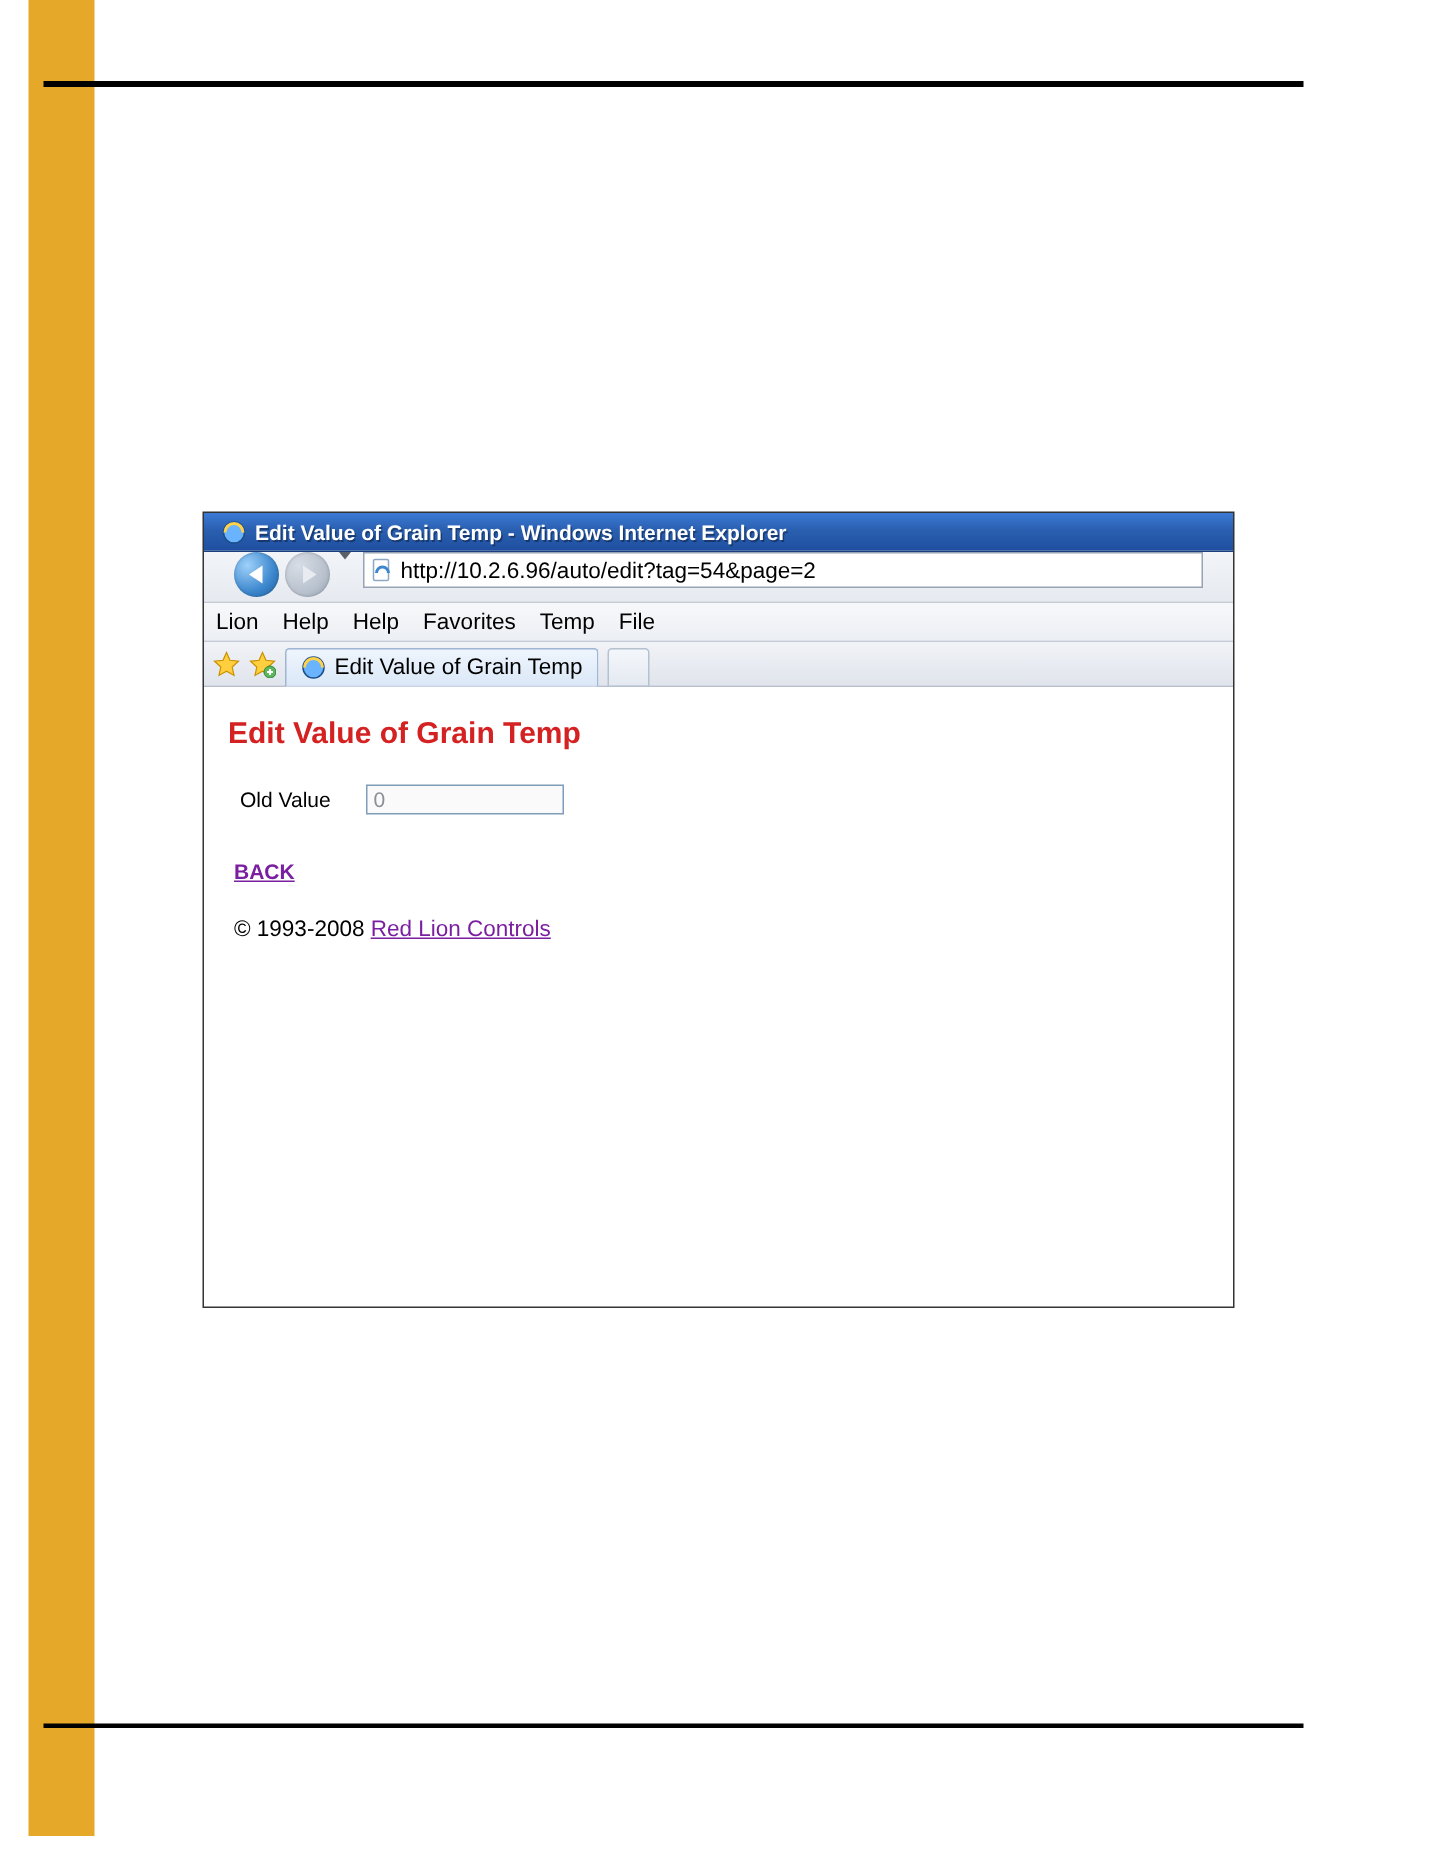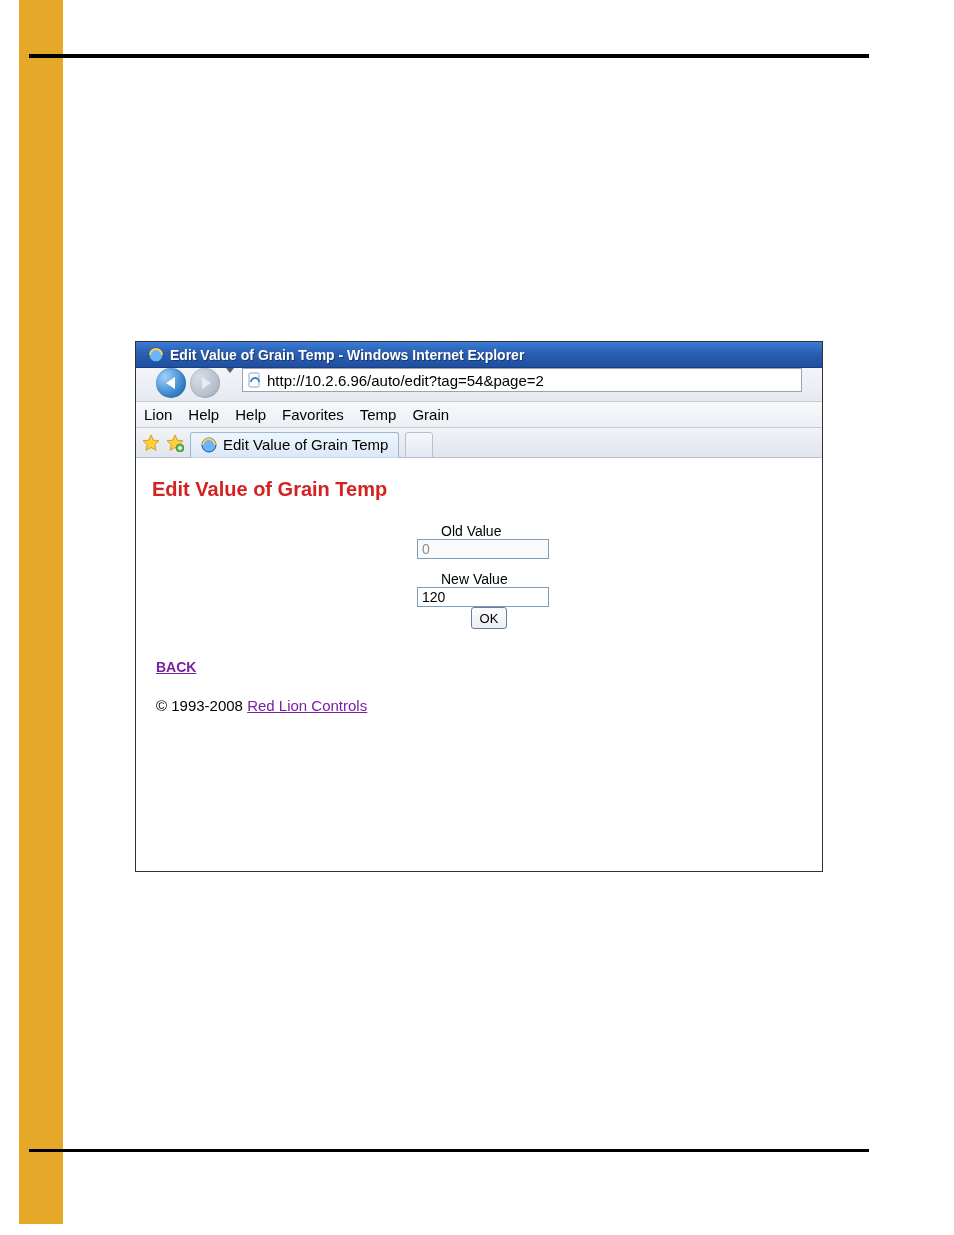--- a/index.html
+++ b/index.html
@@ -181,21 +181,20 @@
     font-family: Verdana, Arial, sans-serif;
     font-weight: bold;
     font-size: 20px;
     margin: 6px 0 22px 0;
   }
   .form-row {
     display: flex;
     align-items: center;
     margin: 0 0 12px 8px;
     font-size: 14px;
-    flex-direction: column;
   }
   .form-label { width: 84px; }
   .text-input {
     width: 132px;
     height: 20px;
     border: 1px solid #7f9db9;
     background: #fff;
     font-size: 14px;
     padding: 0 4px;
     box-sizing: border-box;
@@ -268,21 +267,21 @@
         <span class="addr-text">http://10.2.6.96/auto/edit?tag=54&amp;page=2</span>
       </div>
     </div>
 
     <div class="menu-row">
       <span class="menu-item">Lion</span>
       <span class="menu-item">Help</span>
       <span class="menu-item">Help</span>
       <span class="menu-item">Favorites</span>
       <span class="menu-item">Temp</span>
-      <span class="menu-item">Grain</span>
+      <span class="menu-item">File</span>
     </div>
 
     <div class="fav-row">
       <span class="star-icon">
         <svg viewBox="0 0 18 18" width="18" height="18">
           <polygon points="9,1 11.3,6.2 17,6.8 12.8,10.7 14,16.3 9,13.5 4,16.3 5.2,10.7 1,6.8 6.7,6.2" fill="#ffcf3f" stroke="#c99000" stroke-width="0.8"></polygon>
         </svg>
       </span>
       <span class="star-icon">
         <svg viewBox="0 0 18 18" width="18" height="18">
@@ -304,25 +303,20 @@
     </div>
 
     <div class="content">
       <div class="page-heading">Edit Value of Grain Temp</div>
 
       <div class="form-row">
         <span class="form-label">Old Value</span>
         <input class="text-input readonly" readonly="" value="0" style="">
       </div>
 
-      <div class="form-row">
-        <span class="form-label">New Value</span>
-        <input class="text-input" value="120" style="">
-        <button class="ok-btn">OK</button>
-      </div>
 
       <a href="#" class="back-link">BACK</a>
 
       <div class="footer-line">
         <span>© 1993-2008 </span><a href="#">Red Lion Controls</a>
       </div>
     </div>
 
   </div>
 </div>

